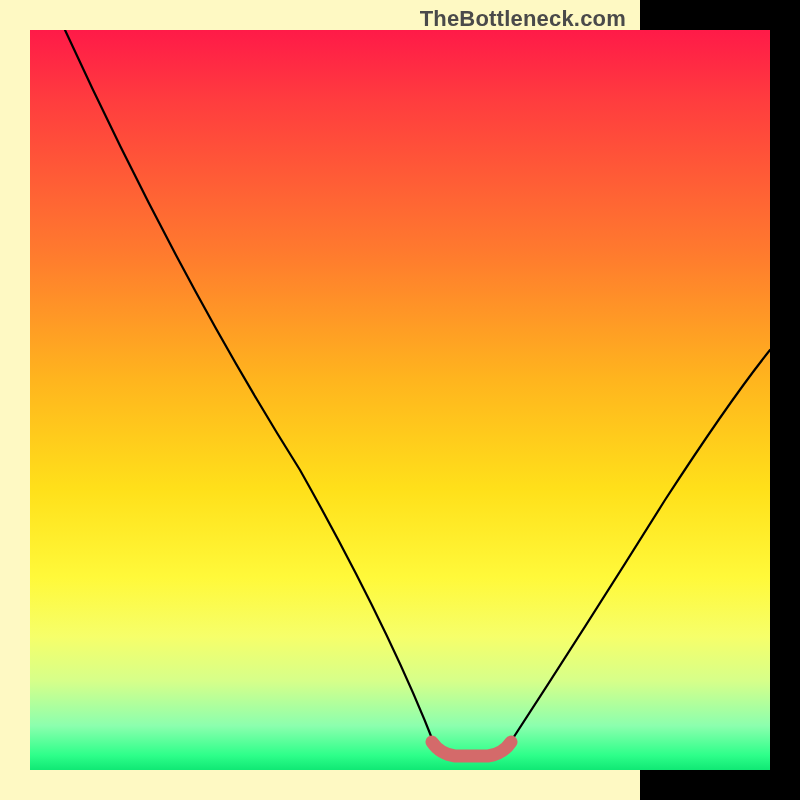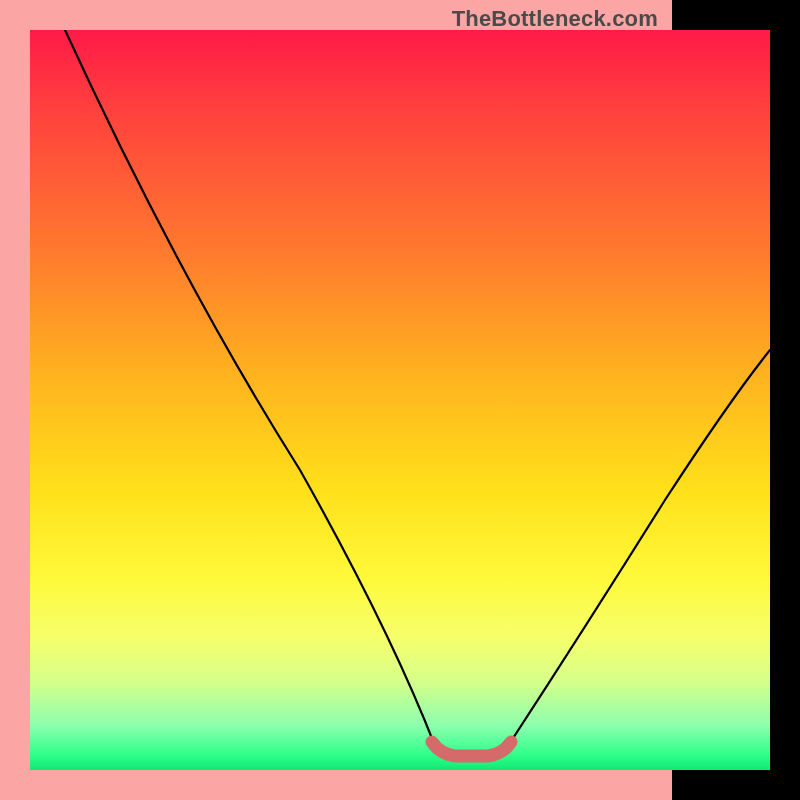--- a/index.html
+++ b/index.html
@@ -8,22 +8,21 @@
     width: 800px;
     height: 800px;
     background: #000;
     font-family: Arial, Helvetica, sans-serif;
     overflow: hidden;
   }
   .frame {
     position: relative;
     width: 640px;
     height: 800px;
-    background: #fca5a5;
-    padding-left: 32px;
+    background: #fef9c3;
   }
   .watermark {
     position: absolute;
     top: 6px;
     right: 14px;
     color: #4a4a4a;
     font-size: 22px;
     font-weight: 600;
     letter-spacing: 0.2px;
     z-index: 30;

